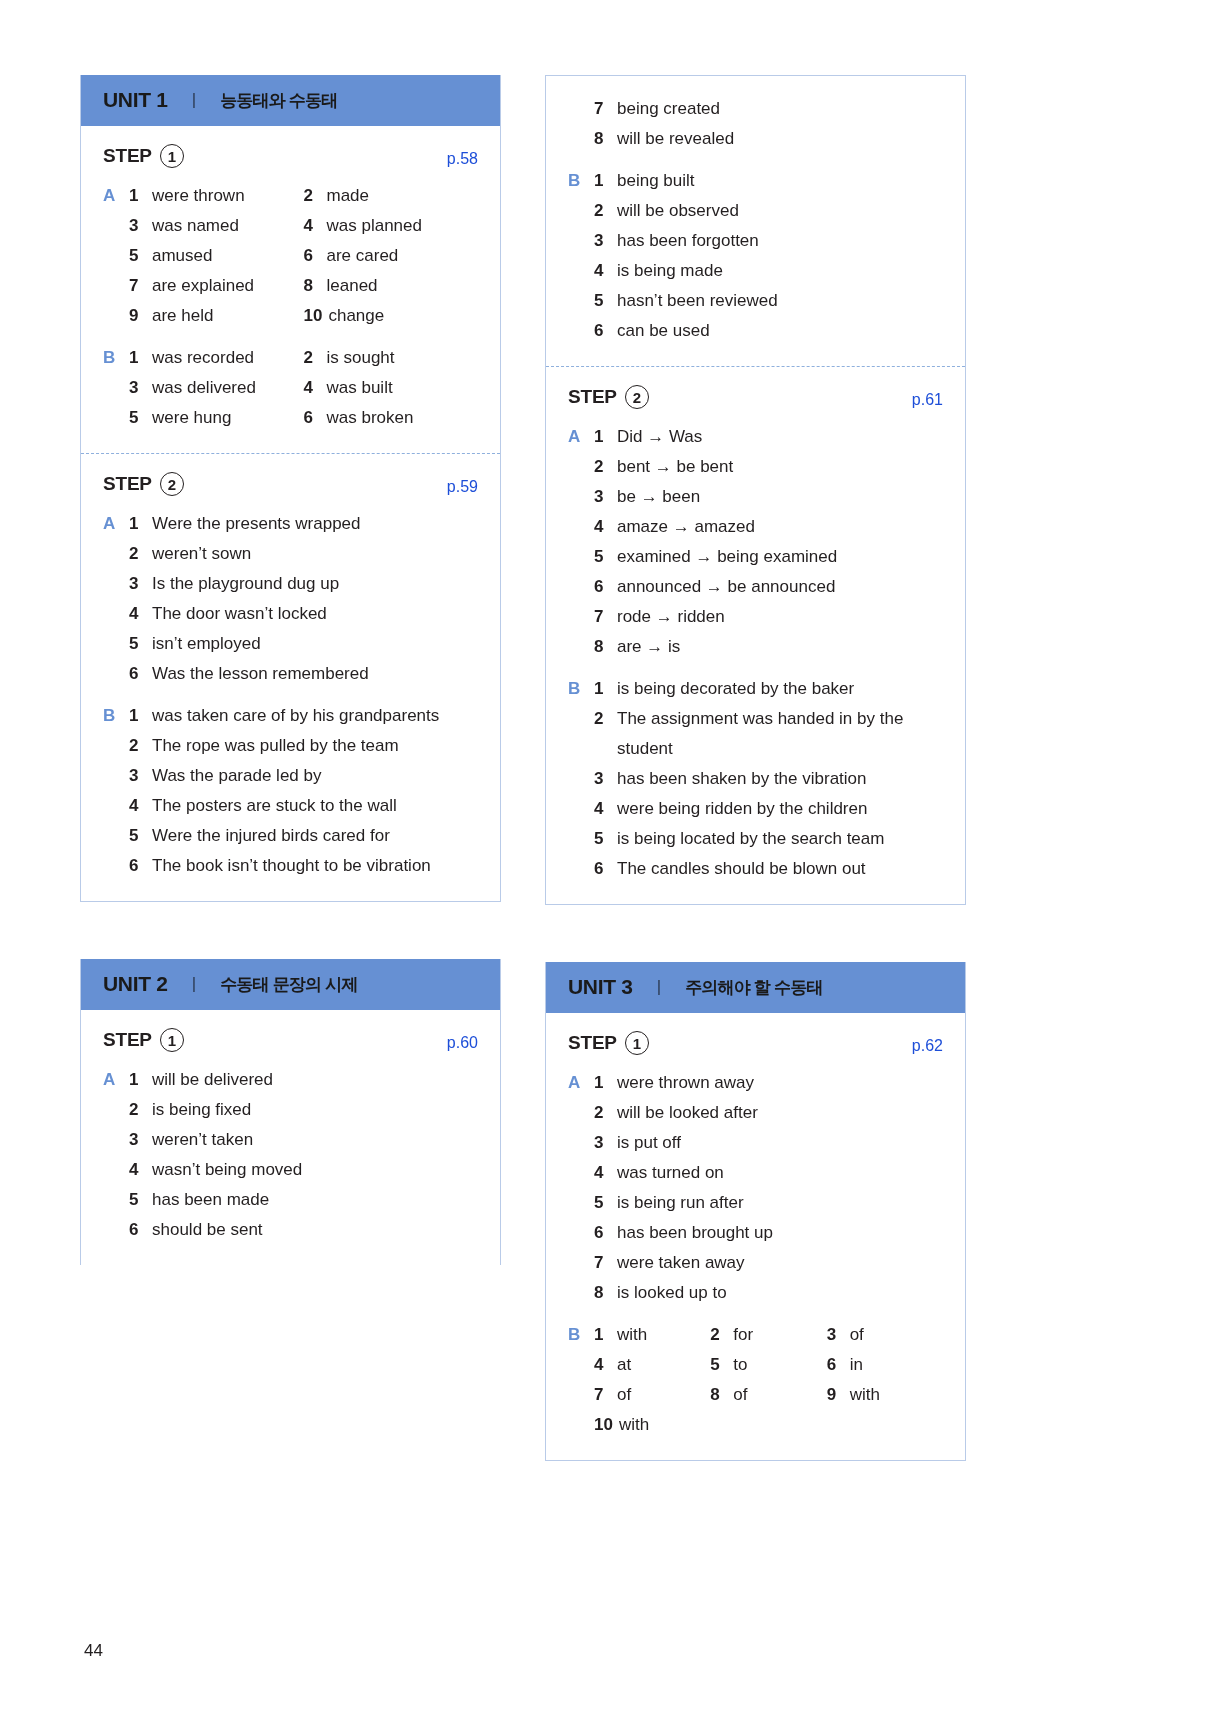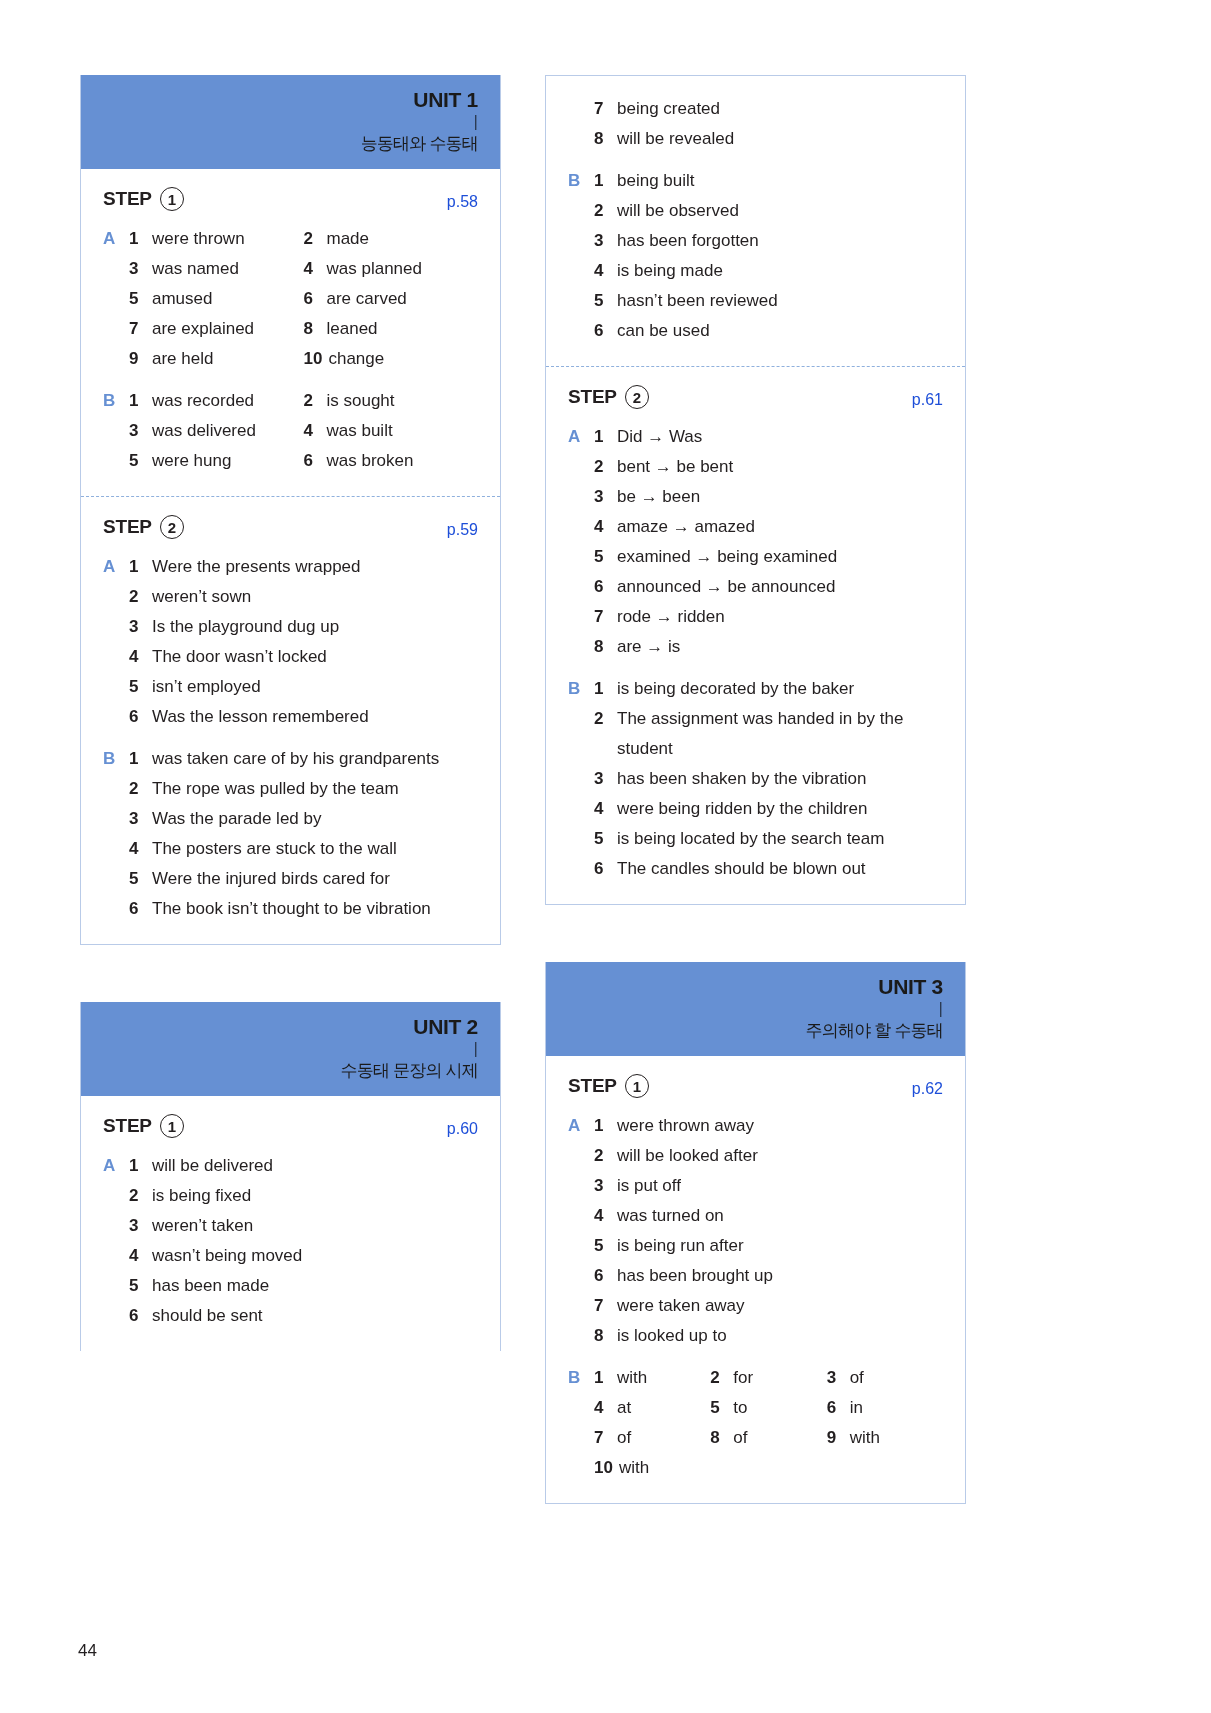--- a/index.html
+++ b/index.html
@@ -80,40 +80,38 @@
     border: 1px solid #b9cbe8;
     border-top: none;
     margin-bottom: 57px;
     background: #fff;
   }
   .unit:last-child { margin-bottom: 0; }
   .unit-header {
     background: #6690d3;
     padding: 13px 22px 14px 22px;
     display: flex;
-    align-items: flex-end;
-    gap: 0;
+    align-items: center;
+    gap: 24px;
     color: #1a1a1a;
-    flex-direction: column;
   }
   .unit-title {
     font-size: 21px;
     font-weight: bold;
     letter-spacing: -0.3px;
   }
   .unit-divider {
     font-size: 17px;
     color: #2b3a52;
     font-weight: 300;
   }
   .unit-sub {
     font-size: 17px;
-    font-weight: normal;
+    font-weight: bold;
     letter-spacing: -0.8px;
-    margin-left: 6px;
   }
 
   .step-block { padding: 18px 22px 20px 22px; }
   .step-block + .step-block {
     border-top: 1px dashed #8fb0dd;
   }
   .step-head {
     display: flex;
     align-items: flex-end;
     justify-content: space-between;
@@ -182,21 +180,21 @@
   .cols-1 .ans { width: 100%; }
   .cols-2 .ans { width: 50%; }
   .cols-3 .ans { width: 33.33%; }
 
   .cols-1 .ans-num { min-width: 17px; }
   .cols-2 .ans-num { min-width: 17px; }
   .cols-3 .ans-num { min-width: 17px; }
 
   .footer-page {
     position: absolute;
-    left: 78px;
+    left: 84px;
     bottom: 52px;
     font-size: 17px;
     color: #231f20;
   }
 </style>
 </head>
 <body>
 
 <div class="page">
 
@@ -235,21 +233,21 @@
                 <div class="ans">
                   <span class="ans-num">4</span>
                   <span class="ans-text">was planned</span>
                 </div>
                 <div class="ans">
                   <span class="ans-num">5</span>
                   <span class="ans-text">amused</span>
                 </div>
                 <div class="ans">
                   <span class="ans-num">6</span>
-                  <span class="ans-text">are carved</span>
+                  <span class="ans-text">are cared</span>
                 </div>
                 <div class="ans">
                   <span class="ans-num">7</span>
                   <span class="ans-text">are explained</span>
                 </div>
                 <div class="ans">
                   <span class="ans-num">8</span>
                   <span class="ans-text">leaned</span>
                 </div>
                 <div class="ans">

